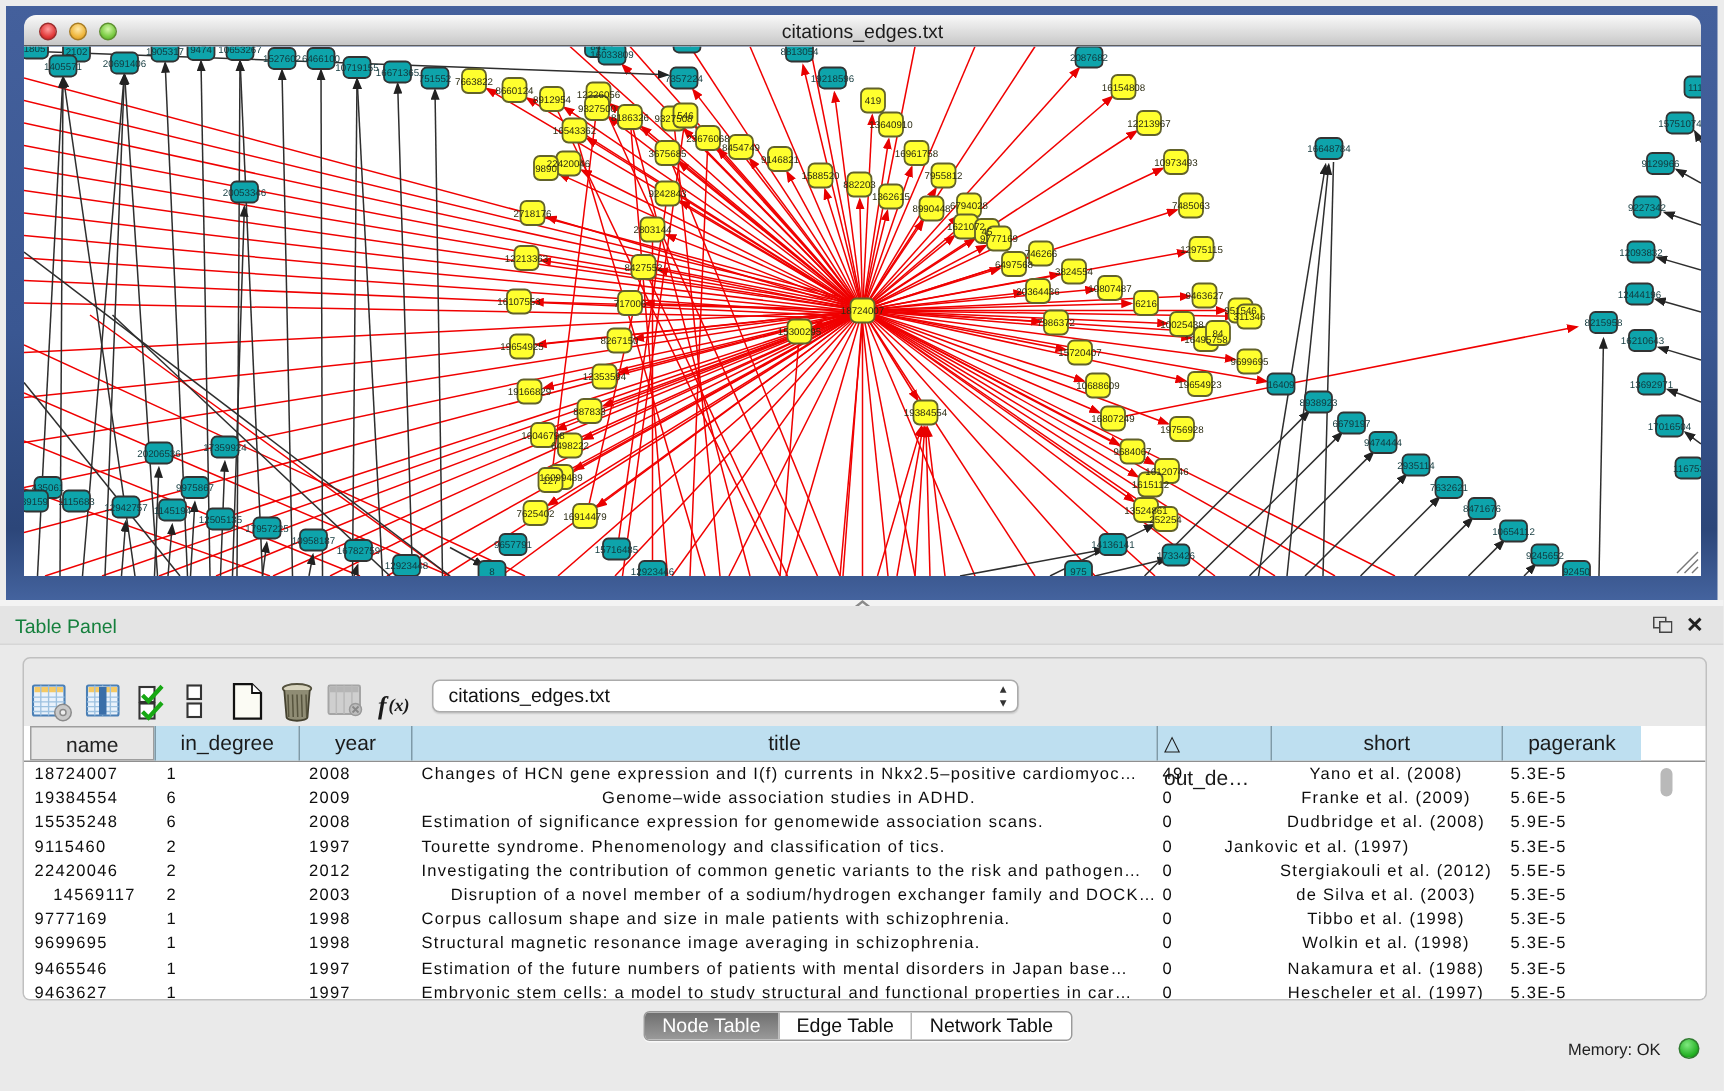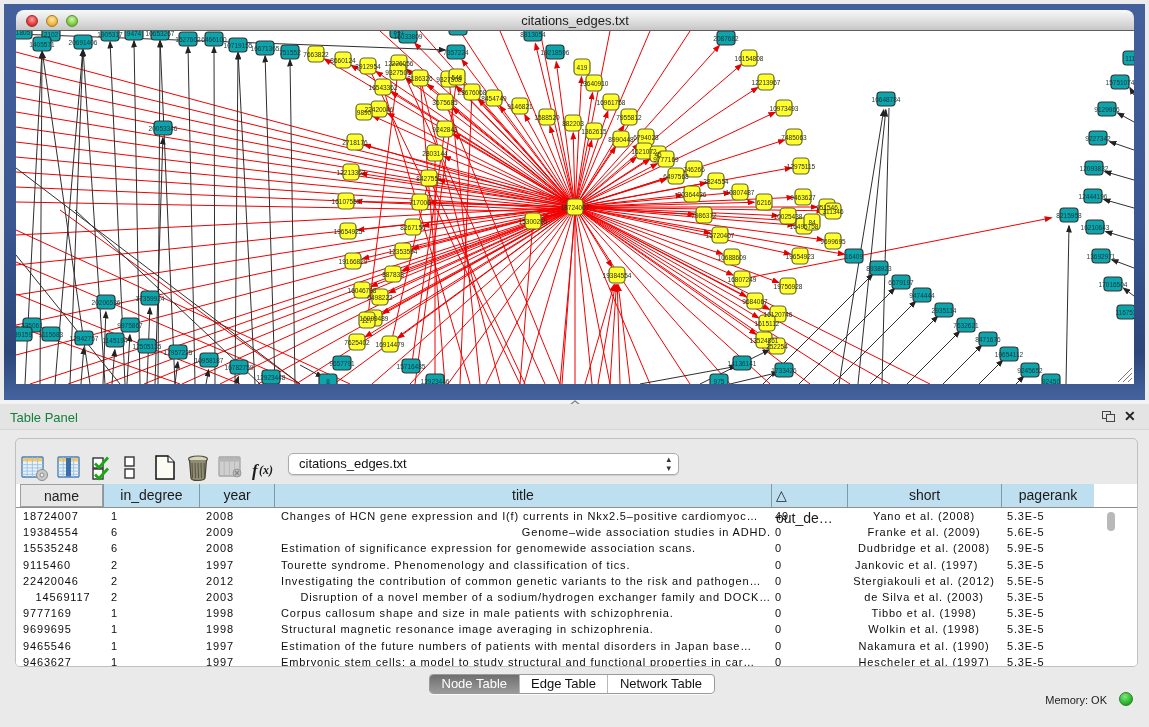--- a/index.html
+++ b/index.html
@@ -640,41 +640,41 @@
           <div class="tc" style="left:183px;width:75px;padding-left:7px;text-align:left">2008</div>
           <div class="tc" style="left:258px;width:497px;padding-left:7px;text-align:left">Changes of HCN gene expression and I(f) currents in Nkx2.5–positive cardiomyoc…</div>
           <div class="tc" style="left:755px;width:76px;padding-left:4px;text-align:left">49</div>
           <div class="tc" style="left:831px;width:154px;padding-left:0;text-align:center">Yano et al. (2008)</div>
           <div class="tc" style="left:985px;width:93px;padding-left:6px;text-align:left">5.3E-5</div>
         </div>
         <div class="trow" style="top:41px">
           <div class="tc" style="left:4px;width:83px;padding-left:3px;text-align:left">19384554</div>
           <div class="tc" style="left:87px;width:96px;padding-left:8px;text-align:left">6</div>
           <div class="tc" style="left:183px;width:75px;padding-left:7px;text-align:left">2009</div>
-          <div class="tc" style="left:258px;width:497px;padding-left:7px;text-align:right">Genome–wide association studies in ADHD.</div>
+          <div class="tc" style="left:258px;width:497px;padding-left:7px;text-align:center">Genome–wide association studies in ADHD.</div>
           <div class="tc" style="left:755px;width:76px;padding-left:4px;text-align:left">0</div>
           <div class="tc" style="left:831px;width:154px;padding-left:0;text-align:center">Franke et al. (2009)</div>
           <div class="tc" style="left:985px;width:93px;padding-left:6px;text-align:left">5.6E-5</div>
         </div>
         <div class="trow" style="top:57px">
           <div class="tc" style="left:4px;width:83px;padding-left:3px;text-align:left">15535248</div>
           <div class="tc" style="left:87px;width:96px;padding-left:8px;text-align:left">6</div>
           <div class="tc" style="left:183px;width:75px;padding-left:7px;text-align:left">2008</div>
           <div class="tc" style="left:258px;width:497px;padding-left:7px;text-align:left">Estimation of significance expression for genomewide association scans.</div>
           <div class="tc" style="left:755px;width:76px;padding-left:4px;text-align:left">0</div>
           <div class="tc" style="left:831px;width:154px;padding-left:0;text-align:center">Dudbridge et al. (2008)</div>
           <div class="tc" style="left:985px;width:93px;padding-left:6px;text-align:left">5.9E-5</div>
         </div>
         <div class="trow" style="top:74px">
           <div class="tc" style="left:4px;width:83px;padding-left:3px;text-align:left">9115460</div>
           <div class="tc" style="left:87px;width:96px;padding-left:8px;text-align:left">2</div>
           <div class="tc" style="left:183px;width:75px;padding-left:7px;text-align:left">1997</div>
           <div class="tc" style="left:258px;width:497px;padding-left:7px;text-align:left">Tourette syndrome. Phenomenology and classification of tics.</div>
           <div class="tc" style="left:755px;width:76px;padding-left:4px;text-align:left">0</div>
-          <div class="tc" style="left:839px;width:154px;padding-left:0;text-align:left">Jankovic et al. (1997)</div>
+          <div class="tc" style="left:785px;width:154px;padding-left:0;text-align:center">Jankovic et al. (1997)</div>
           <div class="tc" style="left:985px;width:93px;padding-left:6px;text-align:left">5.3E-5</div>
         </div>
         <div class="trow" style="top:90px">
           <div class="tc" style="left:4px;width:83px;padding-left:3px;text-align:left">22420046</div>
           <div class="tc" style="left:87px;width:96px;padding-left:8px;text-align:left">2</div>
           <div class="tc" style="left:183px;width:75px;padding-left:7px;text-align:left">2012</div>
           <div class="tc" style="left:258px;width:497px;padding-left:7px;text-align:left">Investigating the contribution of common genetic variants to the risk and pathogen…</div>
           <div class="tc" style="left:755px;width:76px;padding-left:4px;text-align:left">0</div>
           <div class="tc" style="left:831px;width:154px;padding-left:0;text-align:center">Stergiakouli et al. (2012)</div>
           <div class="tc" style="left:985px;width:93px;padding-left:6px;text-align:left">5.5E-5</div>
@@ -705,21 +705,21 @@
           <div class="tc" style="left:755px;width:76px;padding-left:4px;text-align:left">0</div>
           <div class="tc" style="left:831px;width:154px;padding-left:0;text-align:center">Wolkin et al. (1998)</div>
           <div class="tc" style="left:985px;width:93px;padding-left:6px;text-align:left">5.3E-5</div>
         </div>
         <div class="trow" style="top:155px">
           <div class="tc" style="left:4px;width:83px;padding-left:3px;text-align:left">9465546</div>
           <div class="tc" style="left:87px;width:96px;padding-left:8px;text-align:left">1</div>
           <div class="tc" style="left:183px;width:75px;padding-left:7px;text-align:left">1997</div>
           <div class="tc" style="left:258px;width:497px;padding-left:7px;text-align:left">Estimation of the future numbers of patients with mental disorders in Japan base…</div>
           <div class="tc" style="left:755px;width:76px;padding-left:4px;text-align:left">0</div>
-          <div class="tc" style="left:831px;width:154px;padding-left:0;text-align:center">Nakamura et al. (1990)</div>
+          <div class="tc" style="left:831px;width:154px;padding-left:0;text-align:center">Nakamura et al. (1988)</div>
           <div class="tc" style="left:985px;width:93px;padding-left:6px;text-align:left">5.3E-5</div>
         </div>
         <div class="trow" style="top:171px">
           <div class="tc" style="left:4px;width:83px;padding-left:3px;text-align:left">9463627</div>
           <div class="tc" style="left:87px;width:96px;padding-left:8px;text-align:left">1</div>
           <div class="tc" style="left:183px;width:75px;padding-left:7px;text-align:left">1997</div>
           <div class="tc" style="left:258px;width:497px;padding-left:7px;text-align:left">Embryonic stem cells: a model to study structural and functional properties in car…</div>
           <div class="tc" style="left:755px;width:76px;padding-left:4px;text-align:left">0</div>
           <div class="tc" style="left:831px;width:154px;padding-left:0;text-align:center">Hescheler et al. (1997)</div>
           <div class="tc" style="left:985px;width:93px;padding-left:6px;text-align:left">5.3E-5</div>

